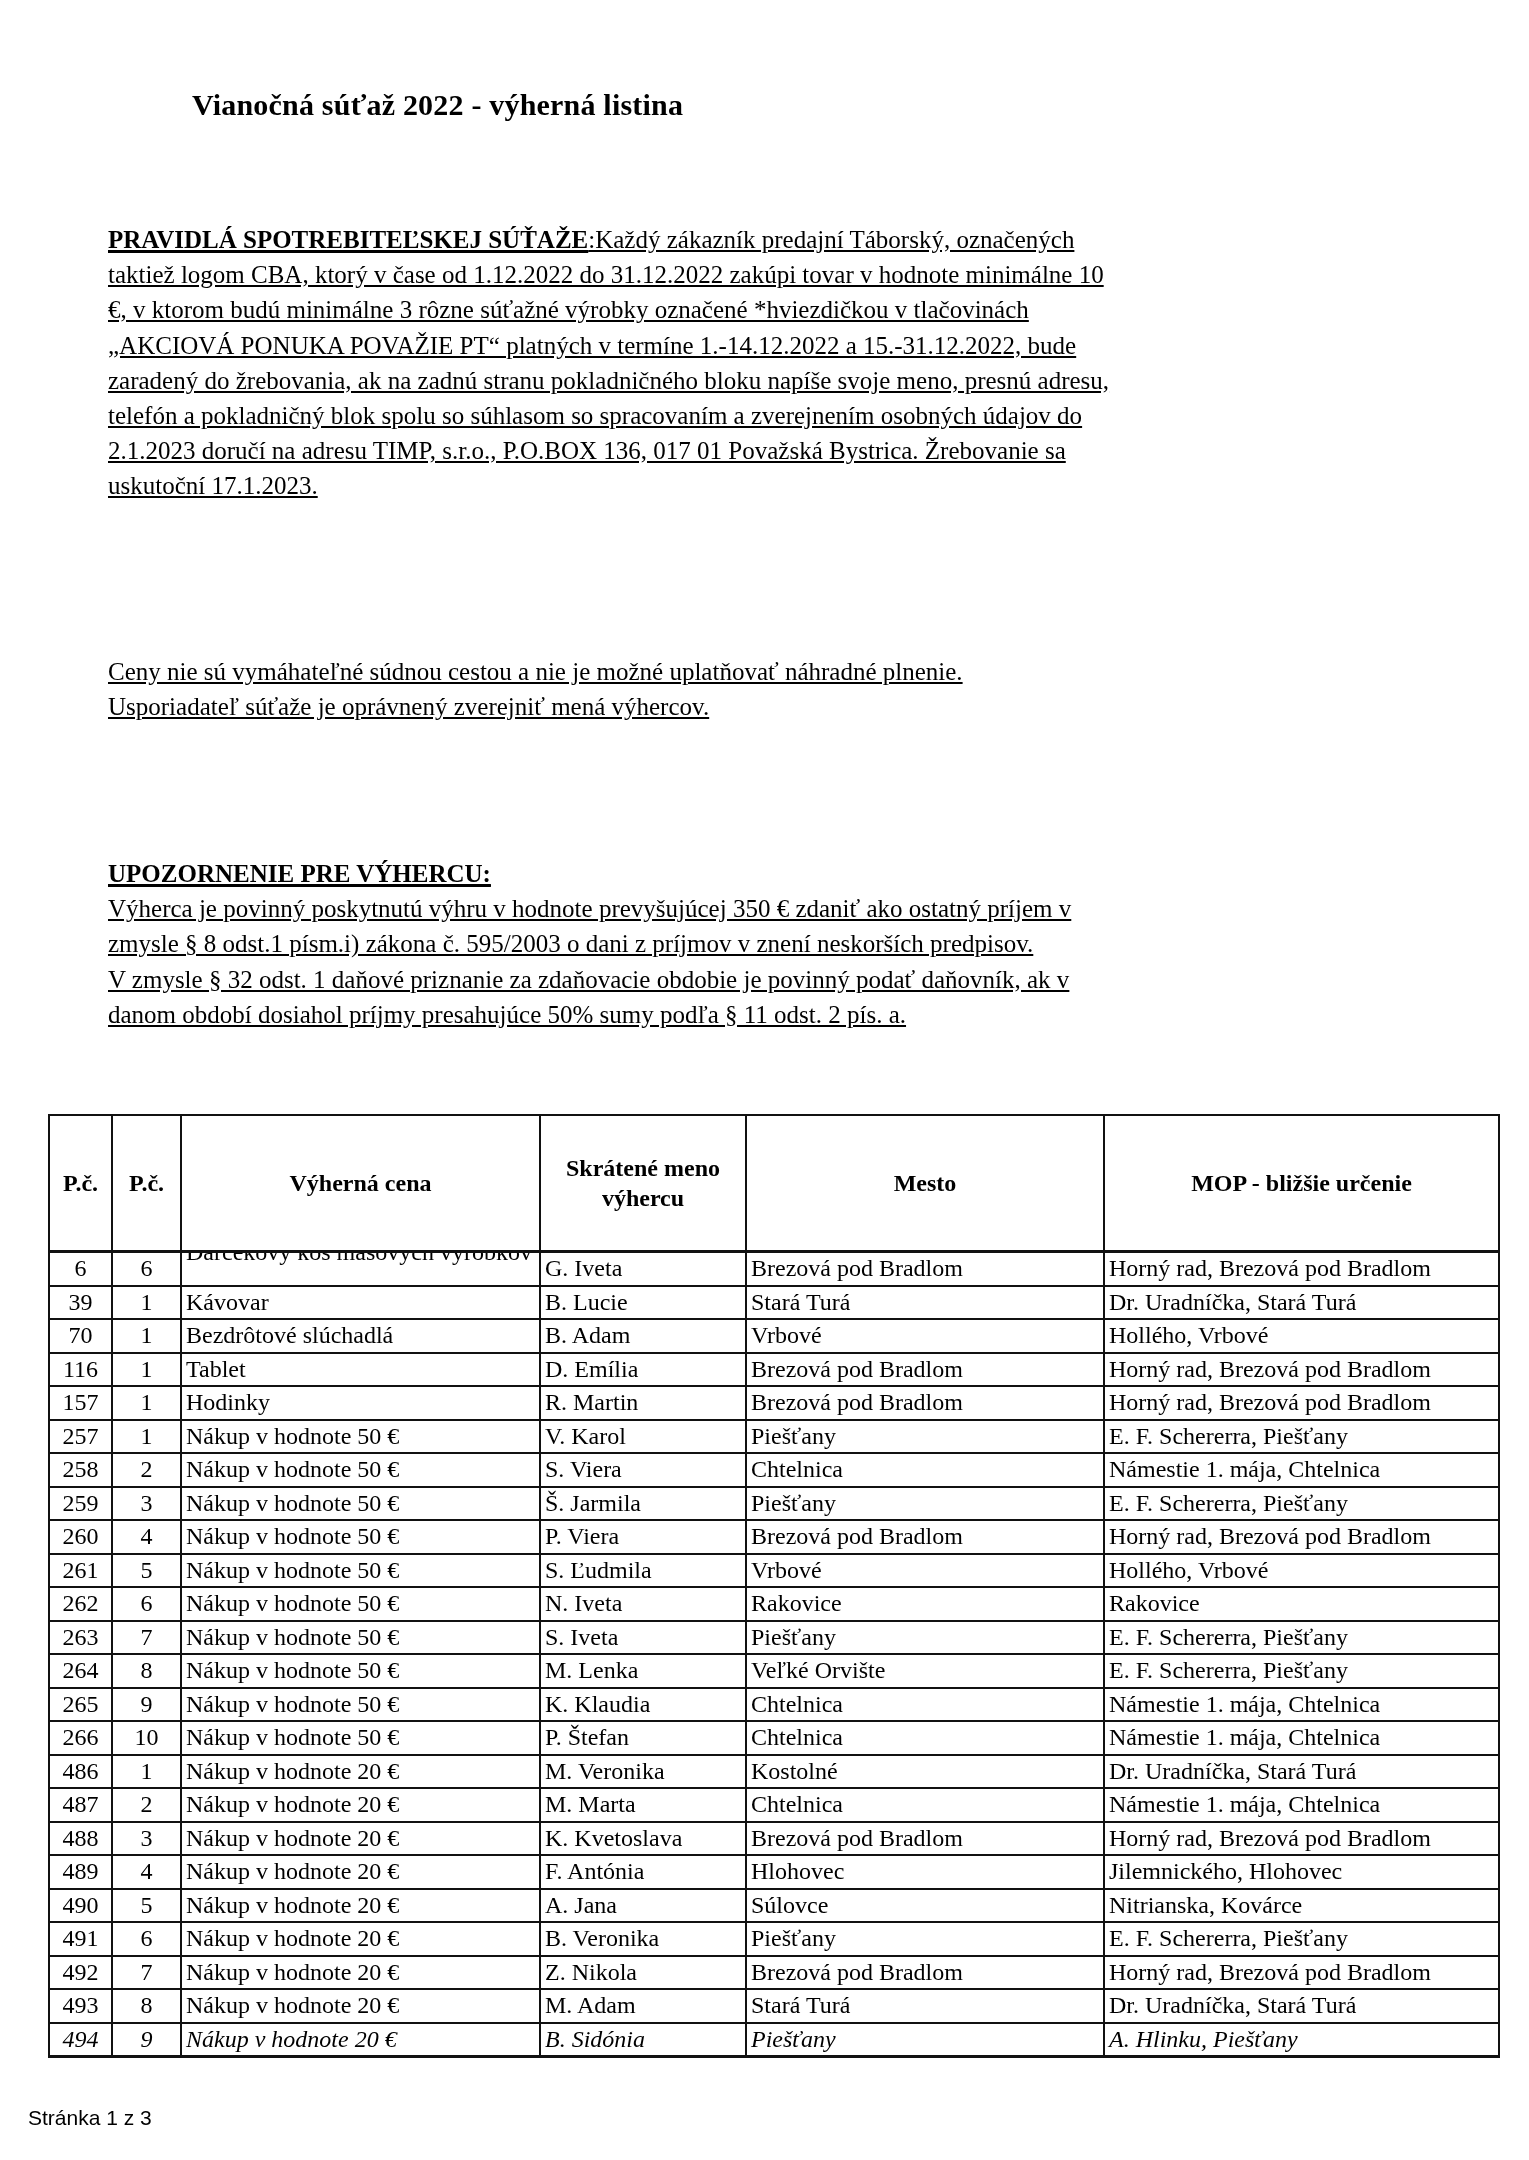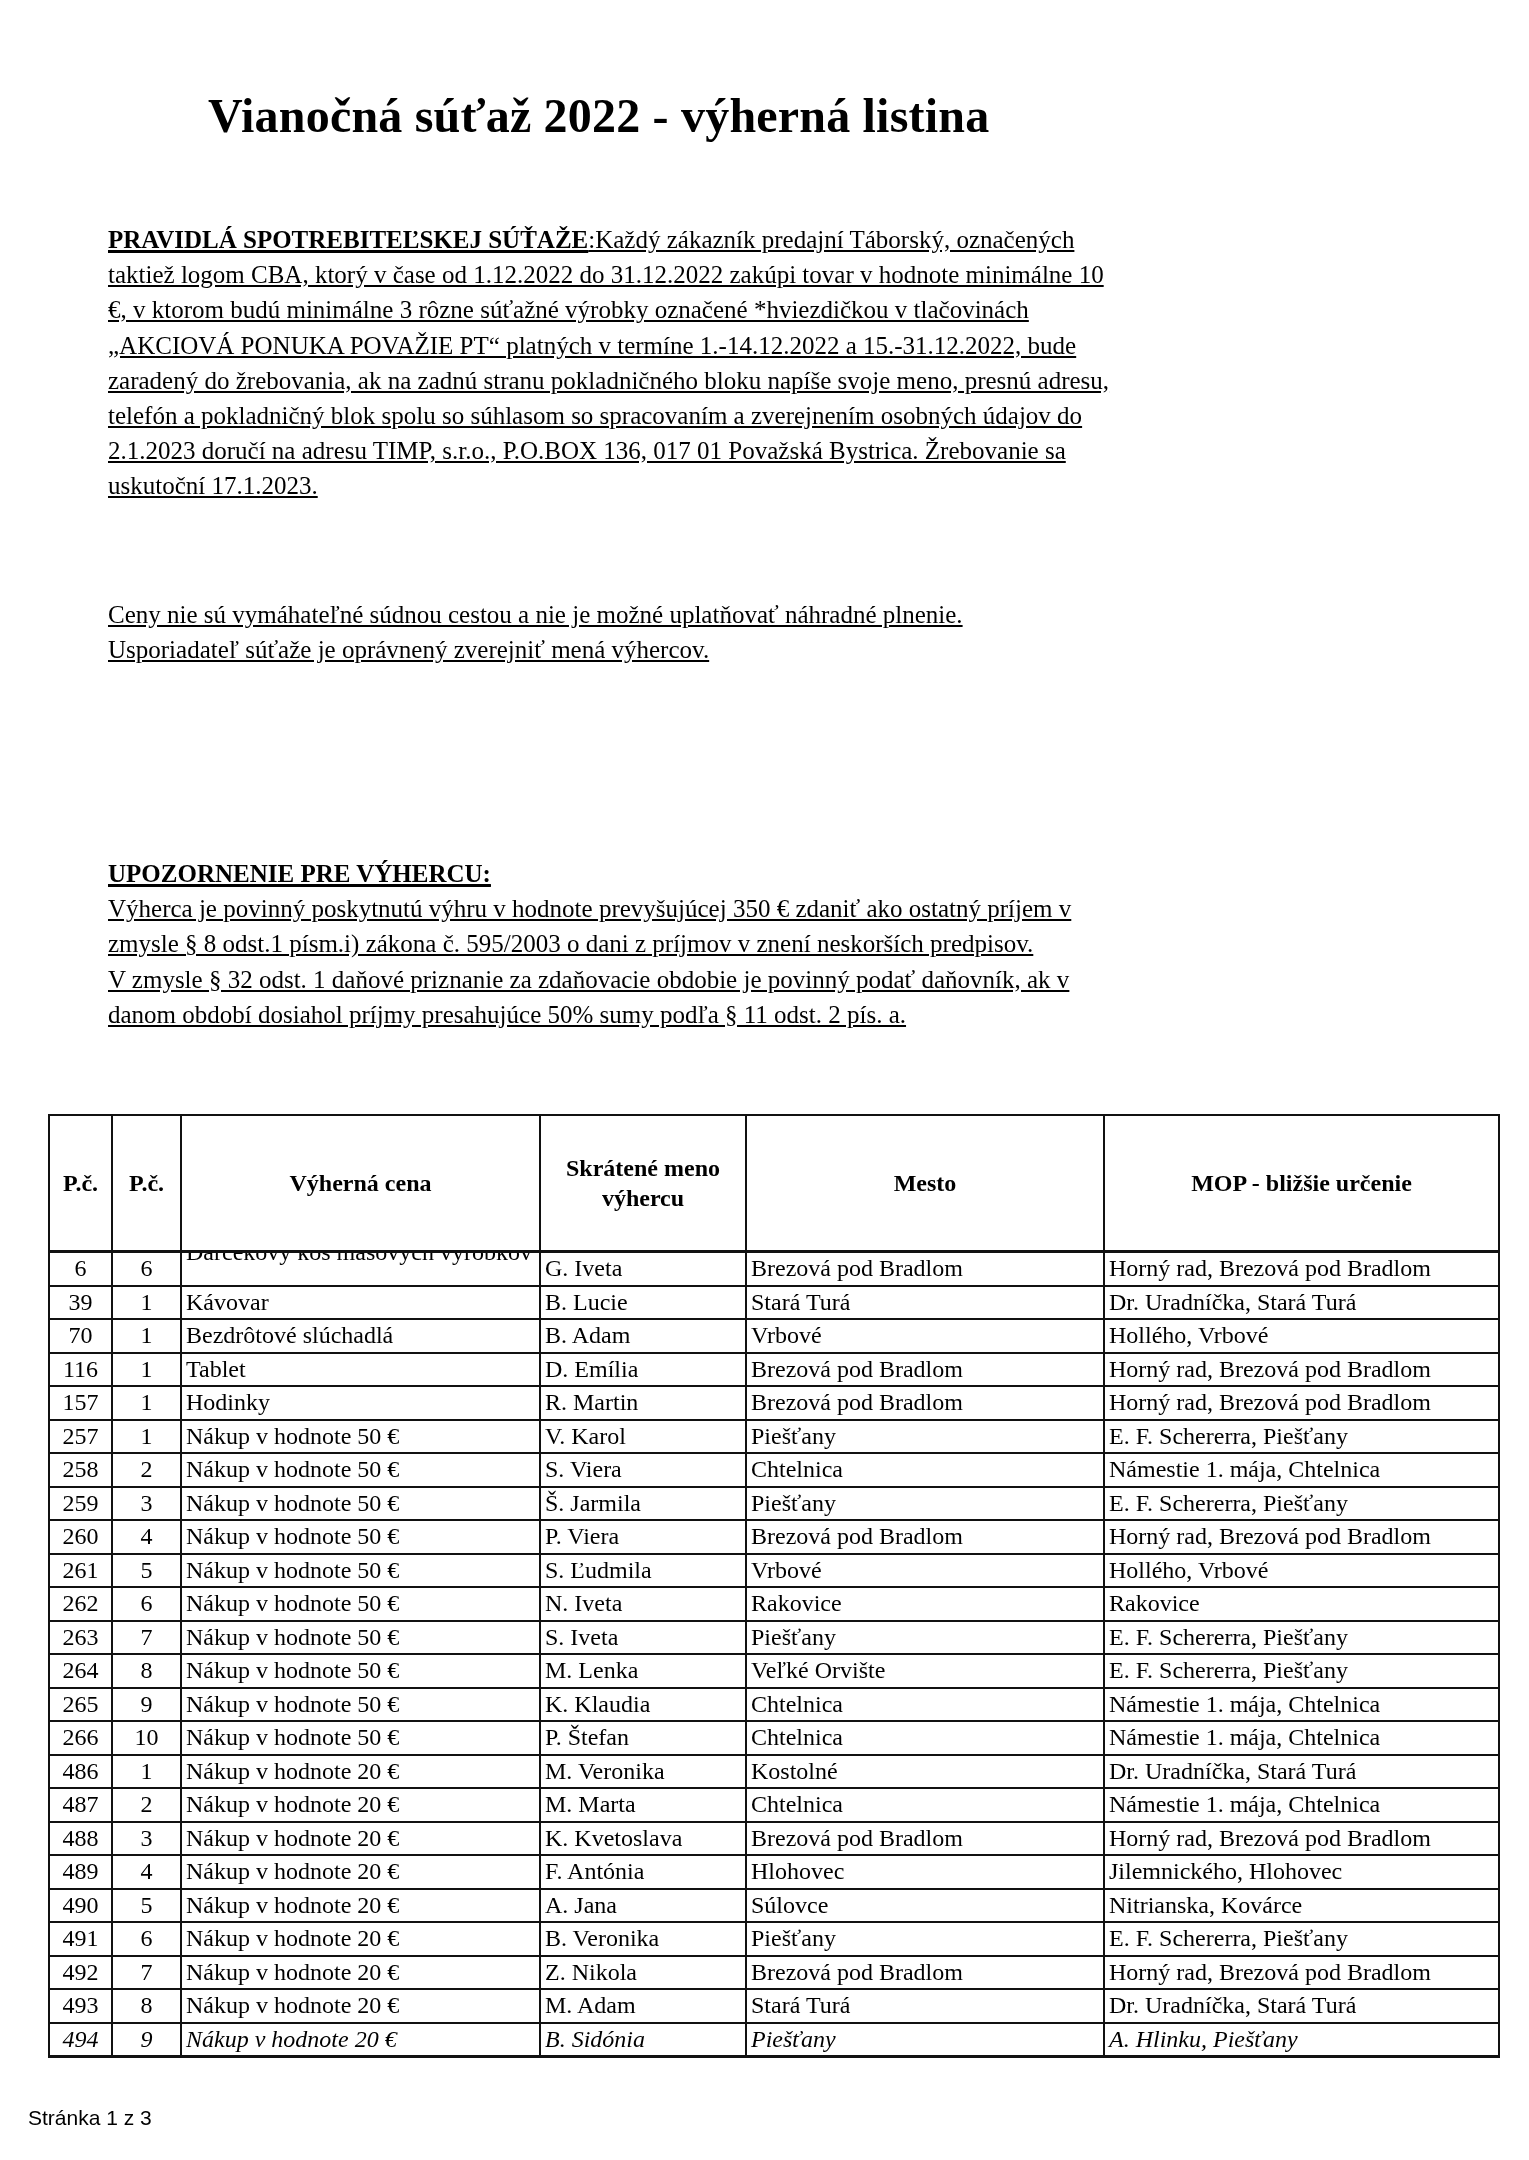--- a/index.html
+++ b/index.html
@@ -1,31 +1,31 @@
 <!DOCTYPE html>
 <html><head>
   <meta charset="utf-8">
   <style>
     html, body { margin: 0; padding: 0; background: #ffffff; }
     body {
       width: 1529px; height: 2160px; position: relative; overflow: hidden;
       font-family: "Liberation Serif", "DejaVu Serif", serif; color: #000;
     }
     .title {
-      position: absolute; left: 208px; top: 88px;
-      font-size: 48px; font-weight: bold; letter-spacing: 0.2px; white-space: nowrap;
+      position: absolute; left: 192px; top: 88px;
+      font-size: 30px; font-weight: bold; letter-spacing: 0.2px; white-space: nowrap;
     }
     .para {
       position: absolute; left: 108px; width: 1010px;
       font-size: 25px; line-height: 35.2px; text-decoration: underline;
     }
     .para p { margin: 0; }
     .heading-u { font-weight: bold; text-decoration: underline; text-decoration-thickness: 2px; text-underline-offset: 3px; }
     #rules { top: 222px; }
-    #claims { top: 597px; }
+    #claims { top: 654px; }
     #warning { top: 824px; margin-top: 32px; }
 
     table.winners {
       position: absolute; left: 48px; top: 1114px;
       width: 1450px; border-collapse: collapse; table-layout: fixed;
       font-size: 24px;
     }
     table.winners th, table.winners td {
       border: 2px solid #111; padding: 0 4px; overflow: hidden; white-space: nowrap;
     }

